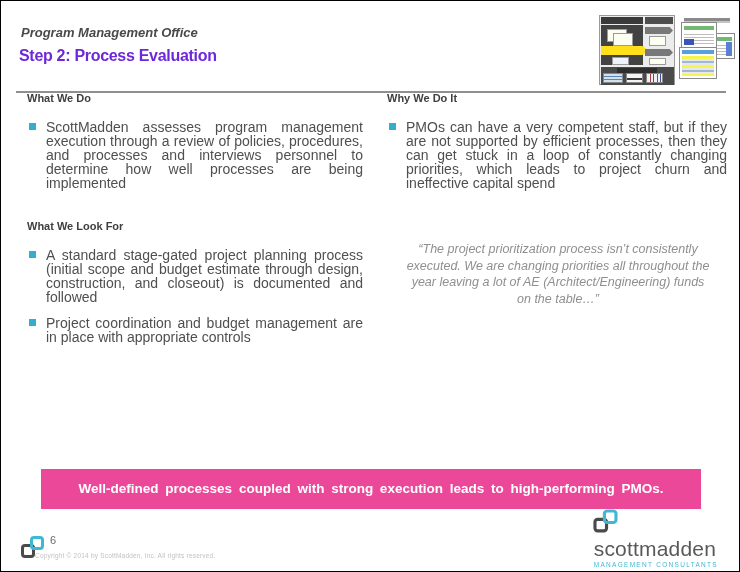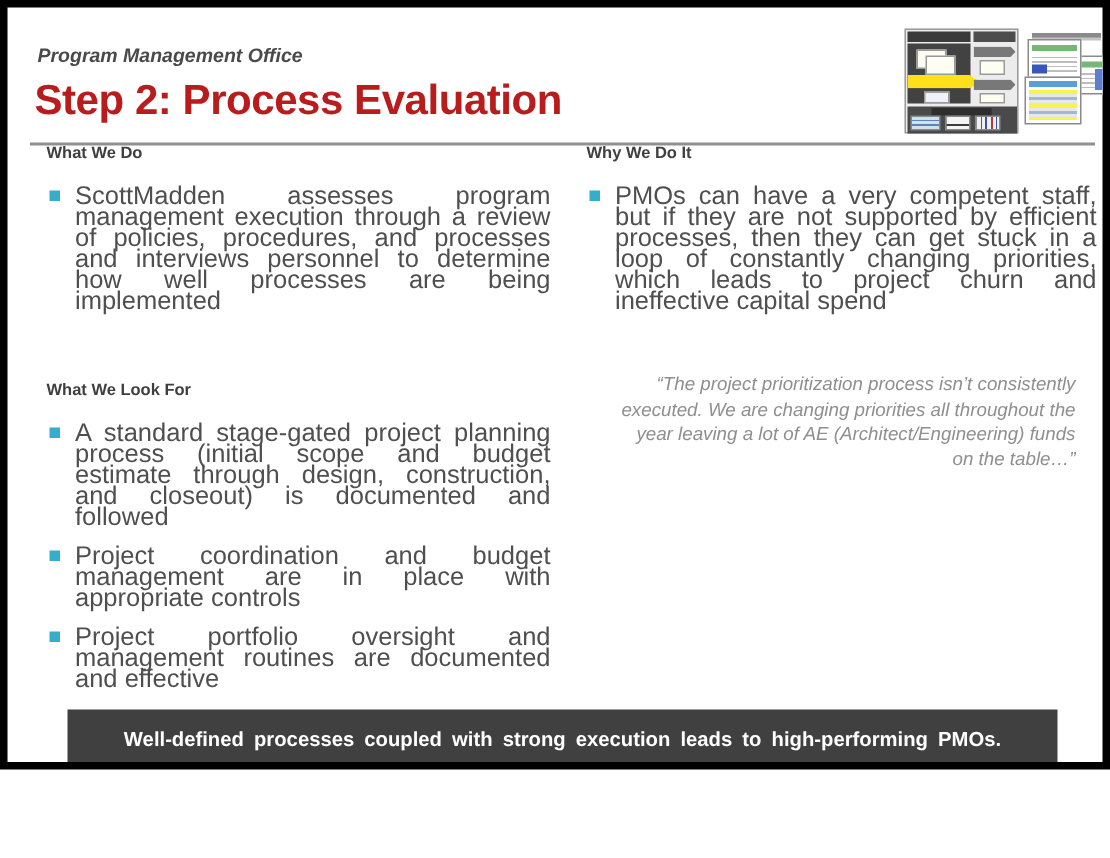--- a/index.html
+++ b/index.html
@@ -1,22 +1,22 @@
 <!DOCTYPE html>
 <html><head>
 <meta charset="utf-8">
 <style>
   * { margin:0; padding:0; box-sizing:border-box; }
   html,body { background:#fff; }
   body { font-family:"Liberation Sans", sans-serif; width:740px; height:572px; }
-  .slide { position:relative; width:740px; height:513px; background:#fff; border:5px solid #000000; overflow:hidden; }
+  .slide { position:relative; width:740px; height:572px; background:#fff; border:1px solid #000000; overflow:hidden; }
 
   
   .kicker { position:absolute; left:20px; top:24px; font-size:13px; font-weight:bold; font-style:italic; color:#4a4a4a; }
-  .title  { position:absolute; left:18px; top:46px; font-size:28px; font-weight:bold; color:#b91c1c; letter-spacing:-0.3px; }
+  .title  { position:absolute; left:18px; top:46px; font-size:16px; font-weight:bold; color:#6d28d9; letter-spacing:-0.3px; }
   .title-rule { position:absolute; left:15px; top:90px; width:710px; height:2px; background:#8f8f8f; }
 
   
   .thumb { position:absolute; left:596px; top:10px; width:142px; height:84px; }
   .thumb-slide { position:absolute; left:2px; top:4px; width:76px; height:70px; background:#ececec; border:1px solid #9a9a9a; }
   .t-hdr-l { position:absolute; left:1px; top:1px; width:42px; height:7px; background:#3a3a3a; }
   .t-hdr-r { position:absolute; left:45px; top:1px; width:28px; height:7px; background:#4d4d4d; }
   .t-panel { position:absolute; left:1px; top:9px; width:42px; height:40px; background:#424242; }
   .t-doc { position:absolute; background:#fdfdf2; border:1px solid #9a9a9a; }
   .t-doc1 { left:7px; top:13px; width:20px; height:13px; }
@@ -50,31 +50,31 @@
   .t-blue-col { position:absolute; right:2px; top:8px; width:6px; height:14px; background:#5b7fd4; }
   .t-hl-rows { position:absolute; left:2px; top:8px; right:2px; bottom:2px;
                background:repeating-linear-gradient(180deg,#f4f452 0 3px,#e8e8e8 3px 5px,#9fb8d8 5px 7px,#e8e8e8 7px 9px); }
   .t-page-hdr { position:absolute; left:2px; top:2px; right:2px; height:4px; background:#5aa0d8; }
 
   
   .col { position:absolute; top:91px; }
   .col-left  { left:22px; width:340px; }
   .col-right { left:382px; width:344px; }
   .section-heading { font-size:11px; font-weight:bold; color:#3f3f3f; padding-left:4px; margin-bottom:16px; }
-  .section-gap { margin-top:46px; }
+  .section-gap { margin-top:30px; }
   ul.bullets { list-style:none; }
   ul.bullets li { display:flex; margin-bottom:12px; }
   .bullet-square { flex:none; width:7px; height:7px; background:#35aecb; margin:3px 10px 0 6px; }
-  .bullet-text { font-size:17px; line-height:14px; color:#4f4f4f; text-align:justify; }
+  .bullet-text { font-size:14px; line-height:14px; color:#4f4f4f; text-align:justify; }
 
-  .quote { margin-top:40px; padding-left:20px; width:330px; font-size:12.5px; line-height:16.5px;
-           font-style:italic; color:#8f8f8f; text-align:right; }
+  .quote { margin-top:51px; padding-left:20px; width:330px; font-size:12.5px; line-height:16.5px;
+           font-style:italic; color:#8f8f8f; text-align:center; }
 
   
-  .banner { position:absolute; left:40px; top:468px; width:660px; height:40px; background:#404040;
+  .banner { position:absolute; left:40px; top:468px; width:660px; height:40px; background:#ec4899;
             color:#ffffff; font-size:13.5px; font-weight:bold; text-align:center; line-height:40px;
             word-spacing:3px; }
 
   
   .logo-mark { position:relative; width:24px; height:24px; }
   .logo-mark .sq { position:absolute; border-radius:4px; background:transparent; }
   .logo-mark .sq-dark { left:0; top:8px; width:14px; height:14px; border:3px solid #4a4a4a; }
   .logo-mark .sq-teal { left:9px; top:0; width:14px; height:14px; border:3px solid #3fb9d3; }
   .footer-left-mark { position:absolute; left:20px; top:535px; }
   .page-number { position:absolute; left:49px; top:533px; font-size:11px; color:#6b6b6b; }
@@ -145,24 +145,20 @@
     <div class="section-heading section-gap">What We Look For</div>
     <ul class="bullets">
       <li>
         <span class="bullet-square"></span>
         <span class="bullet-text">A standard stage-gated project planning process (initial scope and budget estimate through design, construction, and closeout) is documented and followed</span>
       </li>
       <li>
         <span class="bullet-square"></span>
         <span class="bullet-text">Project coordination and budget management are in place with appropriate controls</span>
       </li>
-      <li>
-        <span class="bullet-square"></span>
-        <span class="bullet-text">Project portfolio oversight and management routines are documented and effective</span>
-      </li>
     </ul>
   </div>
 
   <div class="col col-right">
     <div class="section-heading">Why We Do It</div>
     <ul class="bullets">
       <li>
         <span class="bullet-square"></span>
         <span class="bullet-text">PMOs can have a very competent staff, but if they are not supported by efficient processes, then they can get stuck in a loop of constantly changing priorities, which leads to project churn and ineffective capital spend</span>
       </li>

